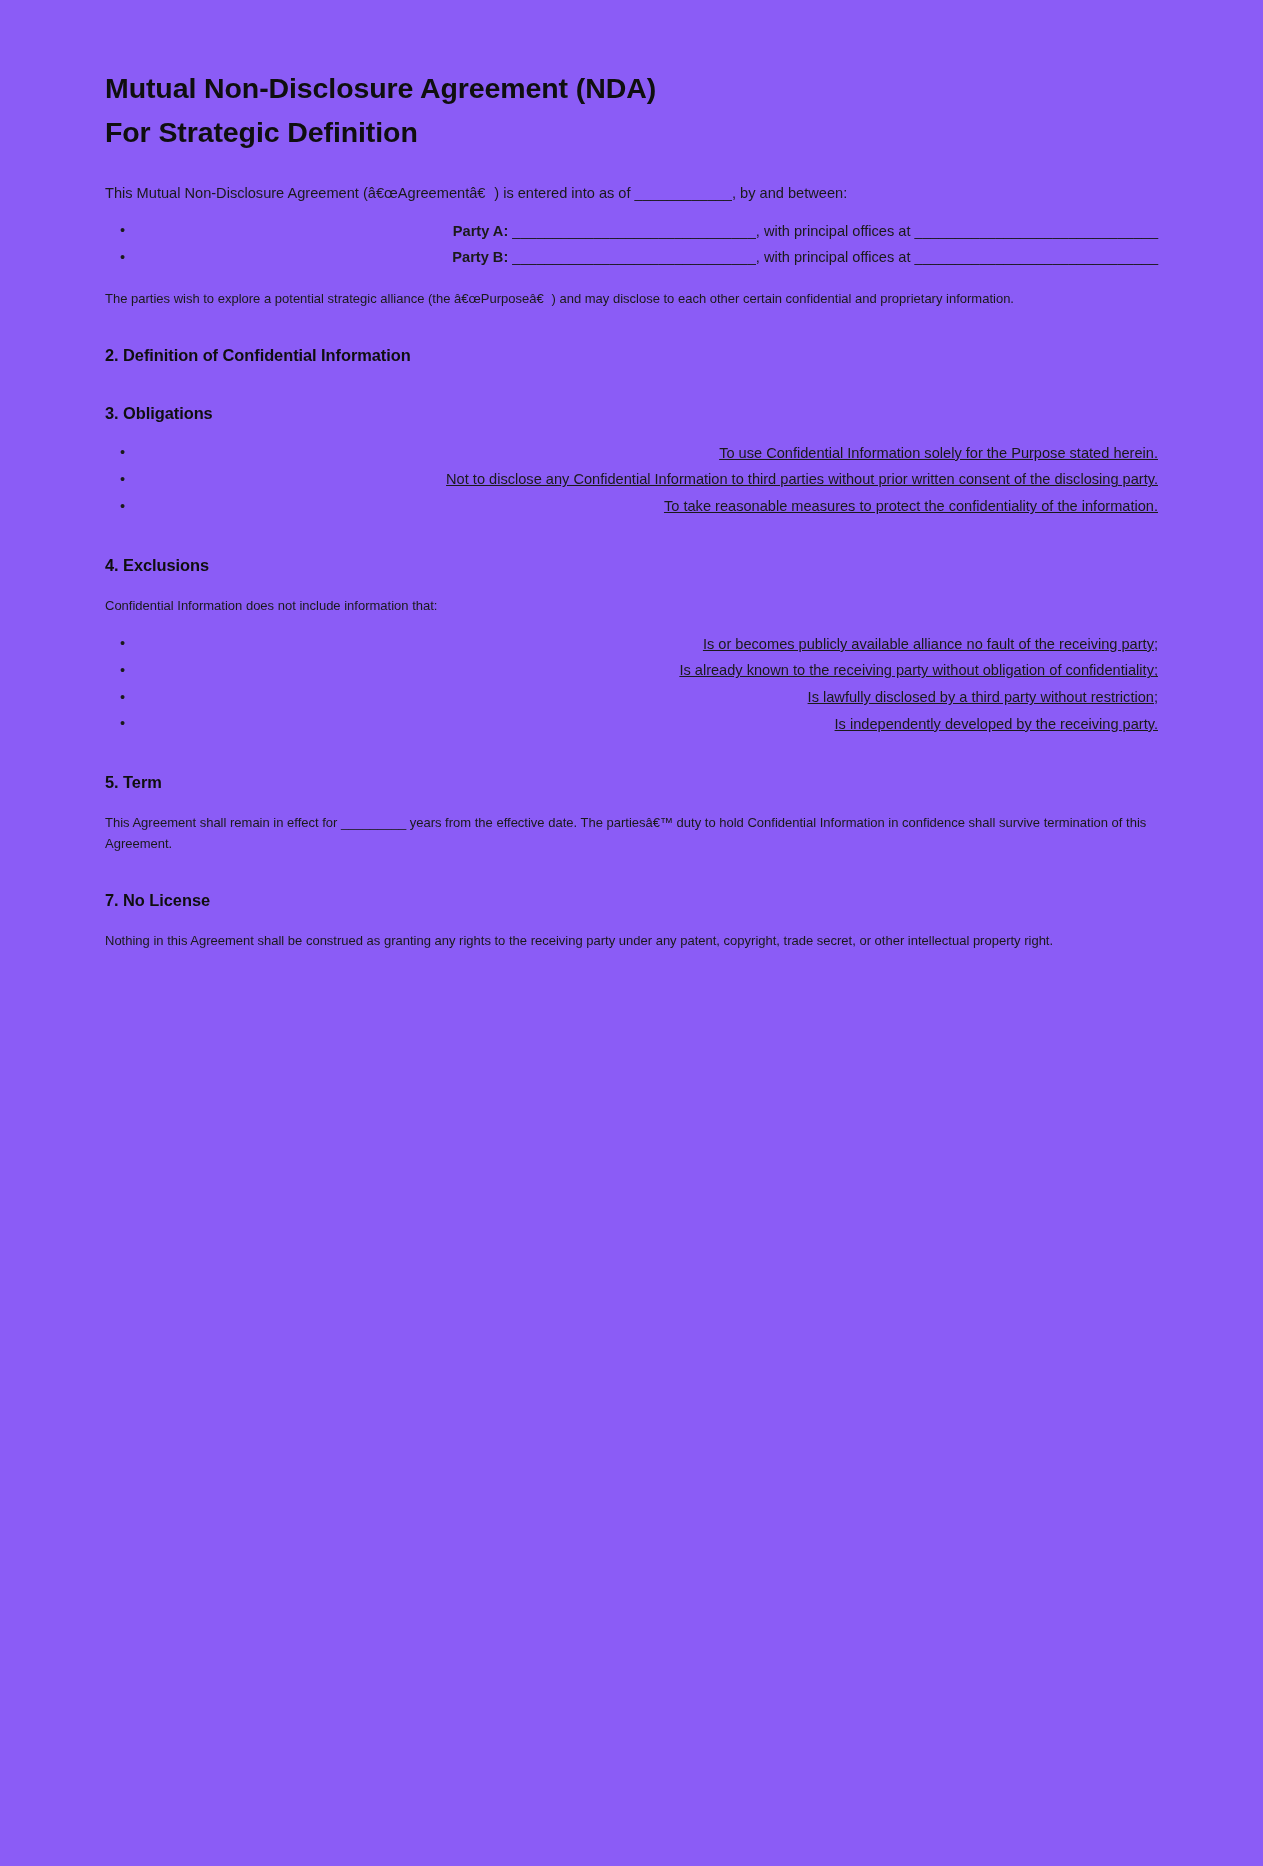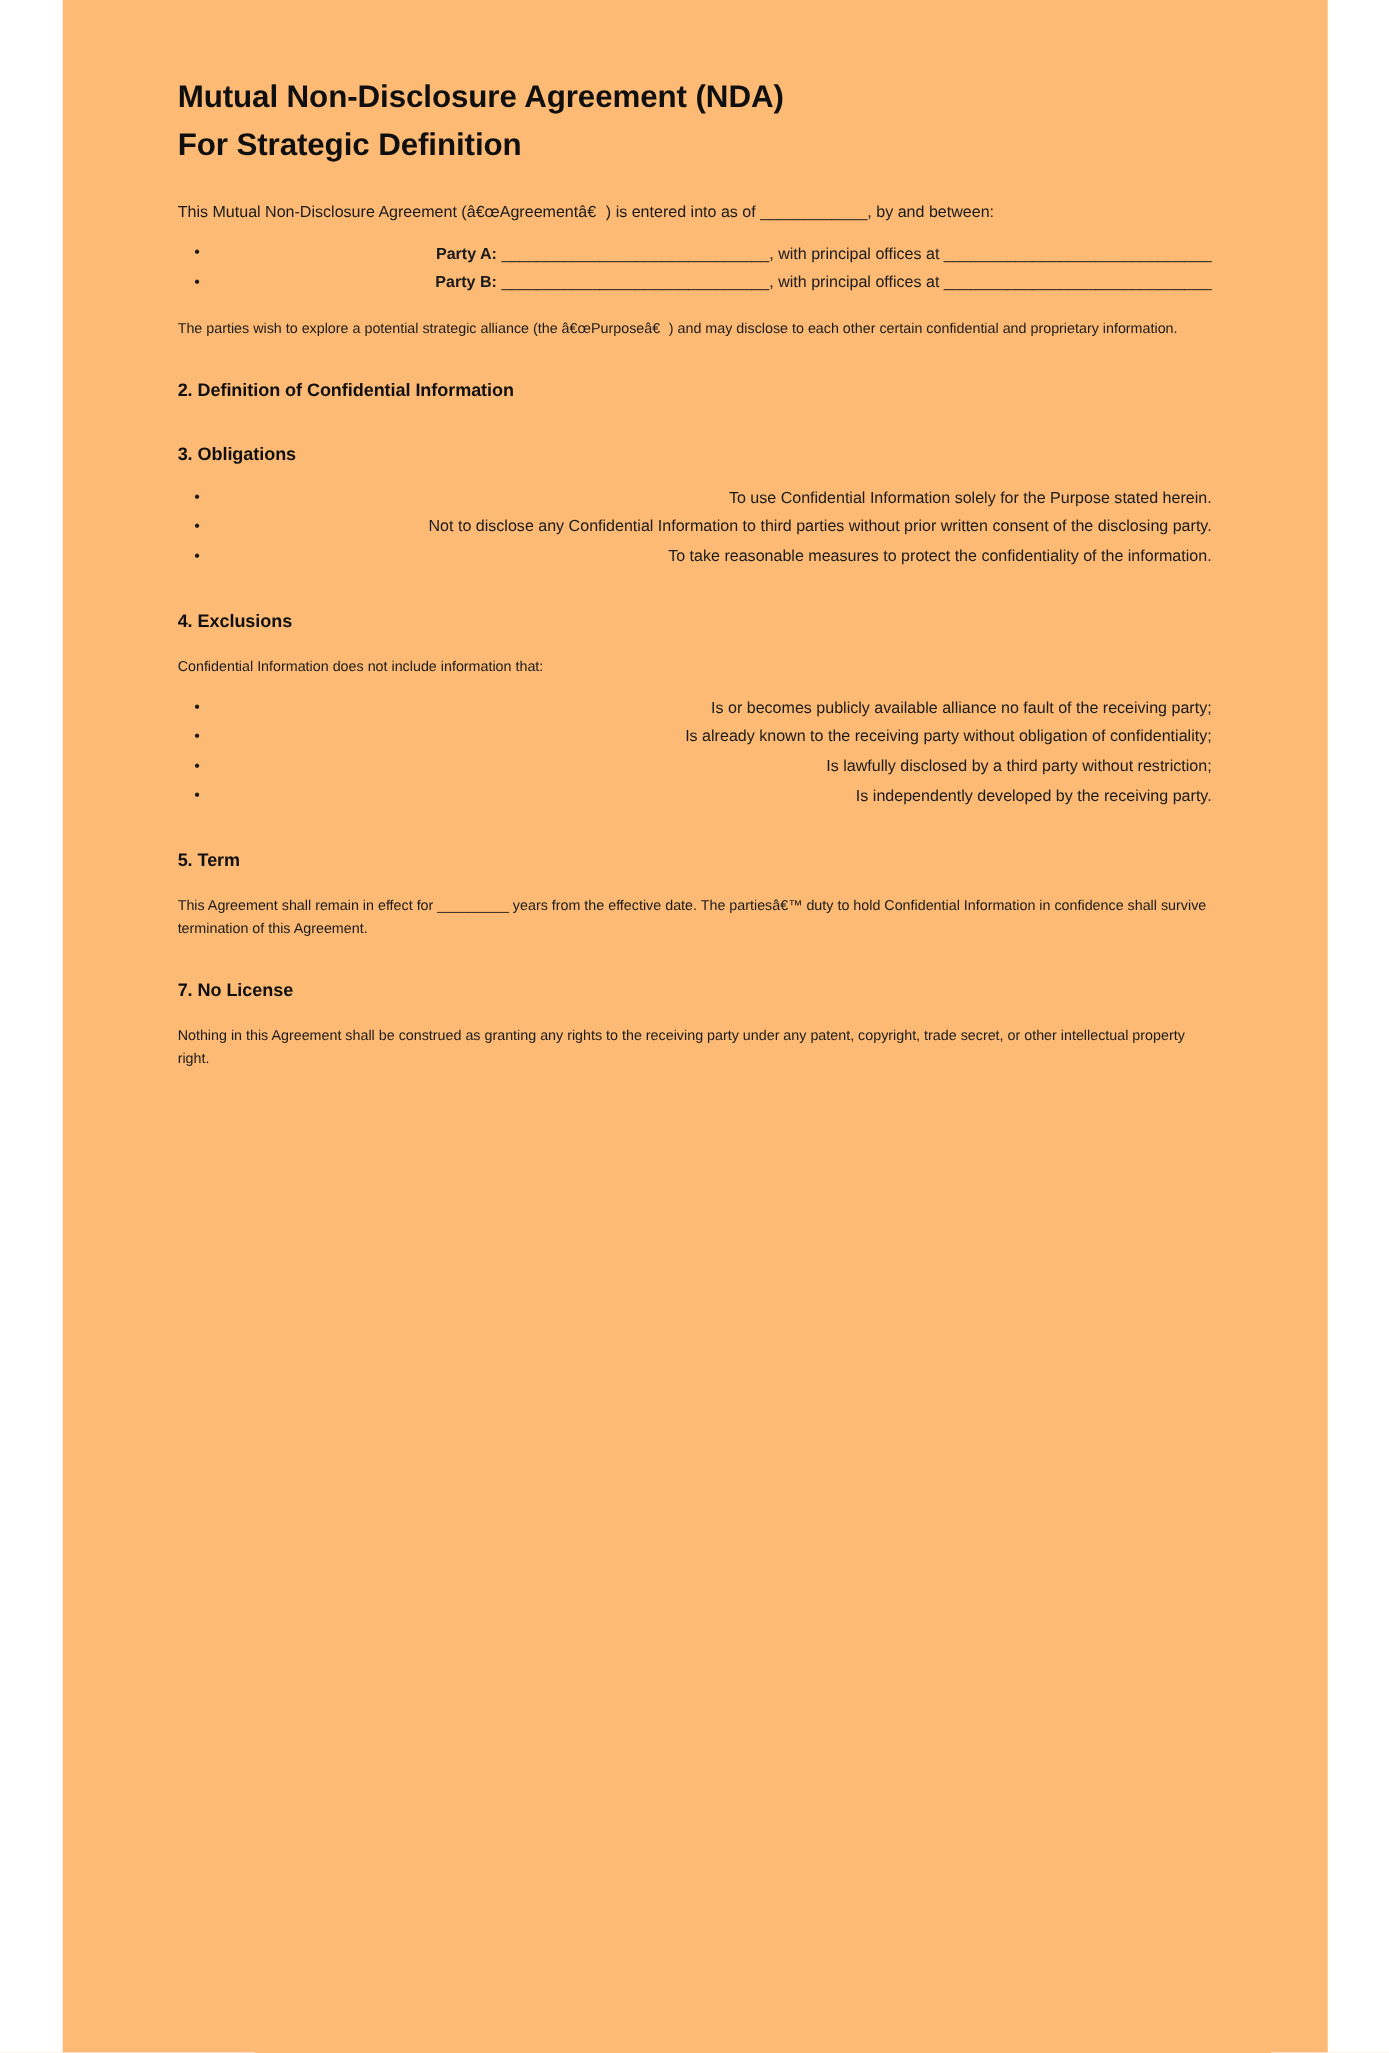--- a/index.html
+++ b/index.html
@@ -9,24 +9,24 @@
     padding: 0;
     background: #ffffff;
   }
   body {
     font-family: "Liberation Sans", sans-serif;
     color: #1a1a1a;
     -webkit-font-smoothing: antialiased;
   }
   .page {
     position: relative;
-    width: 1150px;
+    width: 1263px;
     min-height: 1866px;
     margin: 0 auto;
-    background: #fdba74;
+    background: #8b5cf6;
     padding: 70px 105px 0 105px;
   }
   .doc-title {
     font-size: 28.5px;
     font-weight: bold;
     line-height: 1.28;
     letter-spacing: -0.1px;
     color: #0f0f0f;
     margin: 0;
   }
@@ -79,20 +79,21 @@
   }
   .section-body {
     font-size: 13px;
     line-height: 1.62;
     color: #1a1a1a;
     margin: 18px 0 0 0;
     max-width: 1053px;
   }
   .section-block ul.doc-list {
     margin-top: 17px;
+    text-decoration: underline;
   }
   .section-block + .section-block {
     margin-top: 0;
   }
   .blank { white-space: pre; }
   .spacer-bottom { height: 560px; }
 </style>
 </head>
 <body>
 

